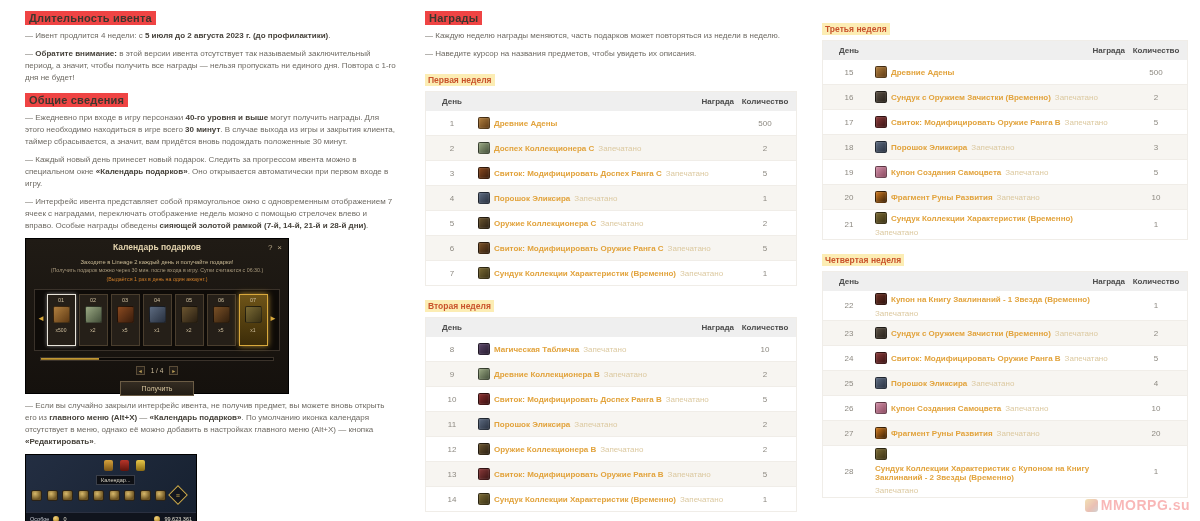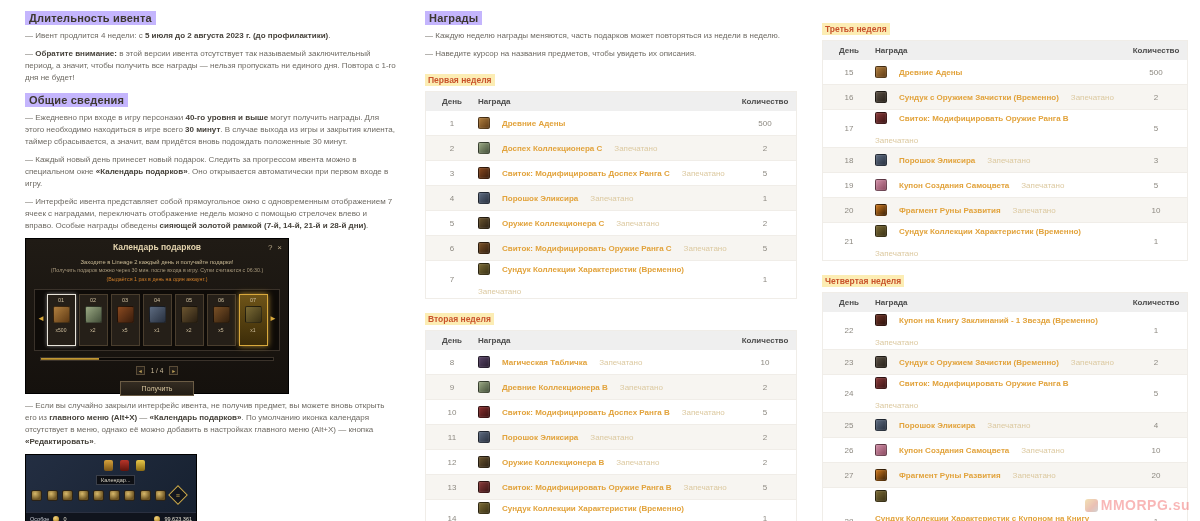--- a/index.html
+++ b/index.html
@@ -6,39 +6,39 @@
   html,body { width:1200px; height:521px; overflow:hidden; background:#ffffff;
     font-family:"Liberation Sans", sans-serif; }
   .page { position:relative; width:1200px; height:521px; }
 
   .col { position:absolute; top:0; }
   .col-left  { left:25px;  width:372px; padding-top:8px; }
   .col-mid   { left:425px; width:372px; padding-top:8px; }
   .col-right { left:822px; width:366px; padding-top:18px; }
 
   h2.hl { display:inline-block; font-size:11px; font-weight:bold; color:#3c372e;
-    background:#c4b5fd; padding:1px 4px; margin:2px 0 5px; letter-spacing:.2px; }
+    background:#ef4444; padding:1px 4px; margin:2px 0 5px; letter-spacing:.2px; }
   .wk { display:inline-block; font-size:8.5px; font-weight:bold; color:#c9532b;
     background:#fcedb4; padding:1px 3px; margin:0 0 5px; }
   .wk-wrap { margin-top:9px; }
 
   .para { font-size:8px; line-height:12px; color:#6e6a63; margin:0 0 6px; }
   .para .b { font-weight:bold; color:#46423b;margin-top:26px; }
 
   
   .tbl { width:100%; font-size:8px; border:1px solid #f0ede8; border-bottom:none; }
   .thead, .trow { display:grid; grid-template-columns:52px 1fr 62px; align-items:center; }
   .thead { background:#efefef; color:#4c4c4c; font-weight:bold; min-height:19px; }
   .th-day { text-align:center; }
-  .th-item { text-align:left; }
+  .th-item { text-align:right; }
   .th-qty { text-align:center; }
   .trow { min-height:25px; border-bottom:1px solid #f0ede8; background:#fff; padding:2px 0; }
   .trow.alt { background:#f7f5f1; }
   .td-day { text-align:center; color:#8e8a82; }
-  .td-item { display:flex; align-items:center; gap:12px; padding-right:6px; flex-wrap:wrap; }
+  .td-item { display:flex; align-items:center; gap:4px; padding-right:6px; flex-wrap:wrap; }
   .ico { width:12px; height:12px; border-radius:2px; flex:none;
     border:1px solid rgba(0,0,0,.4); box-shadow:inset 0 0 2px rgba(255,255,255,.25); }
   .item-link { color:#e2a33c; font-weight:bold; cursor:pointer; }
   .sealed { color:#dcc9a0; }
   .td-qty { text-align:center; color:#8e8a82; }
 
   
   .shot-cal { width:264px; height:156px; background:linear-gradient(#201b15,#15110d);
     border:1px solid #000; margin:2px 0 6px; position:relative; color:#d9c6a0; }
   .cal-title { text-align:center; font-size:8.5px; padding-top:3px; color:#e4d4ae; font-weight:bold; }

